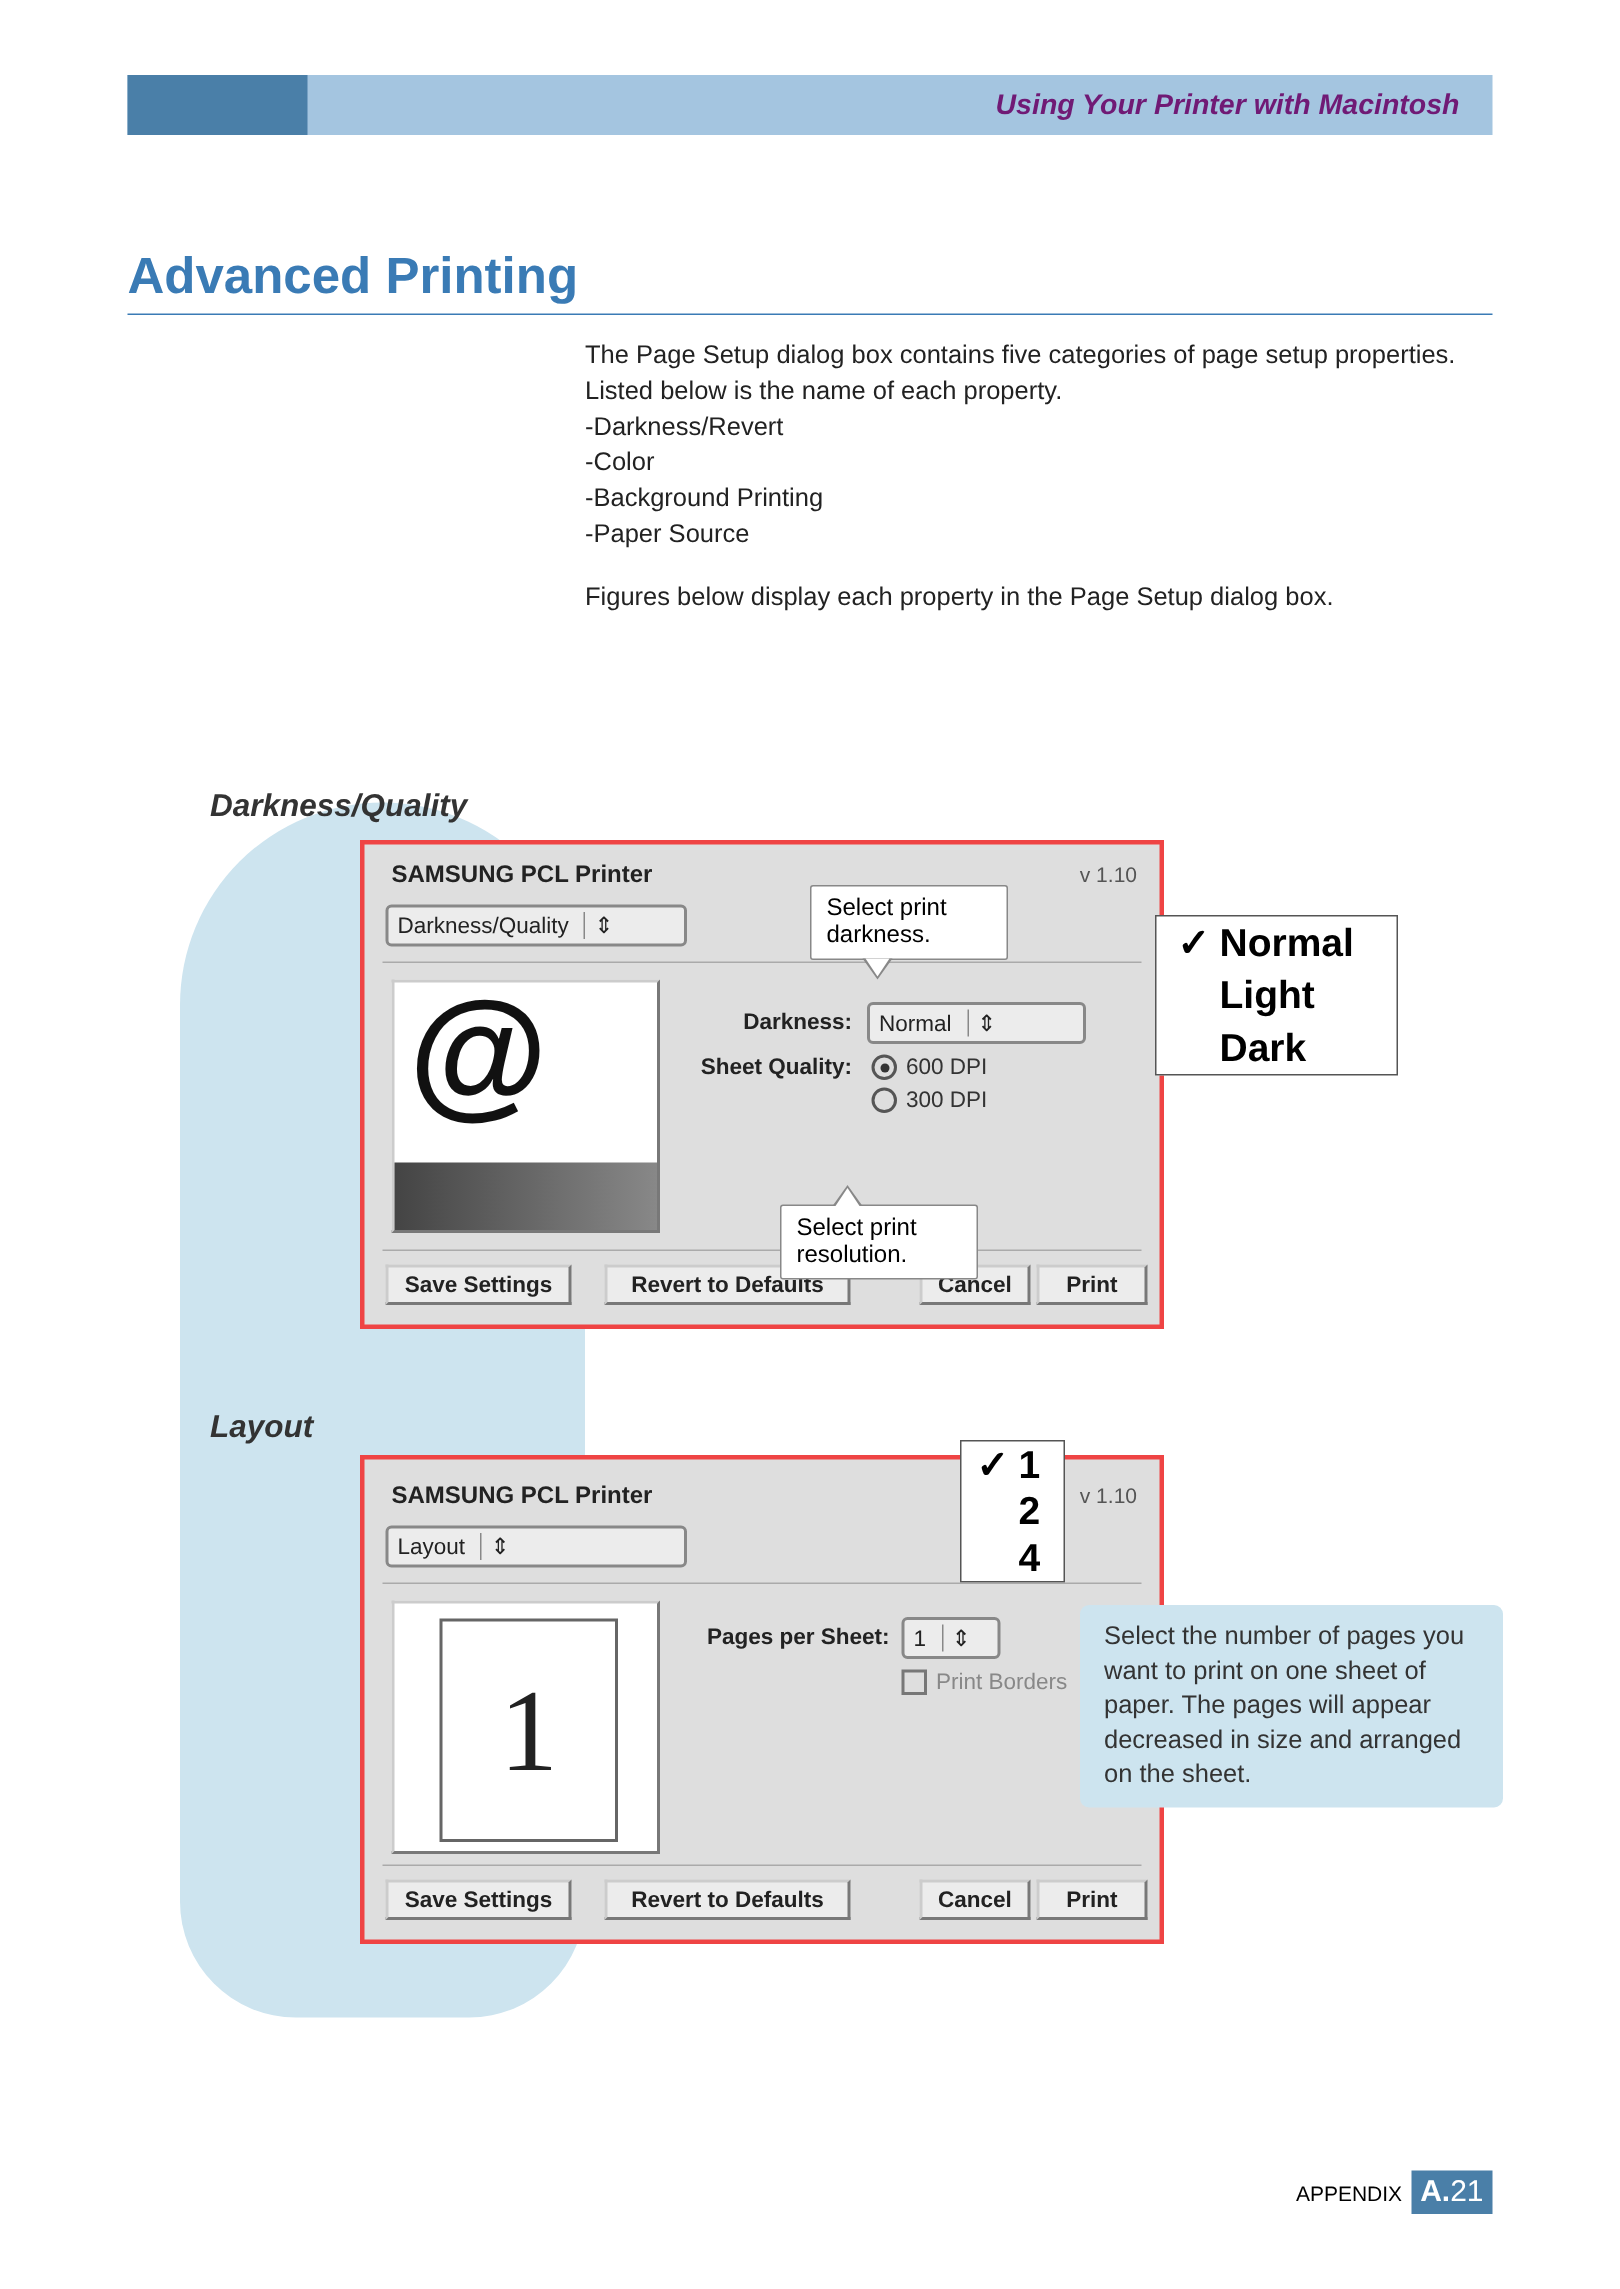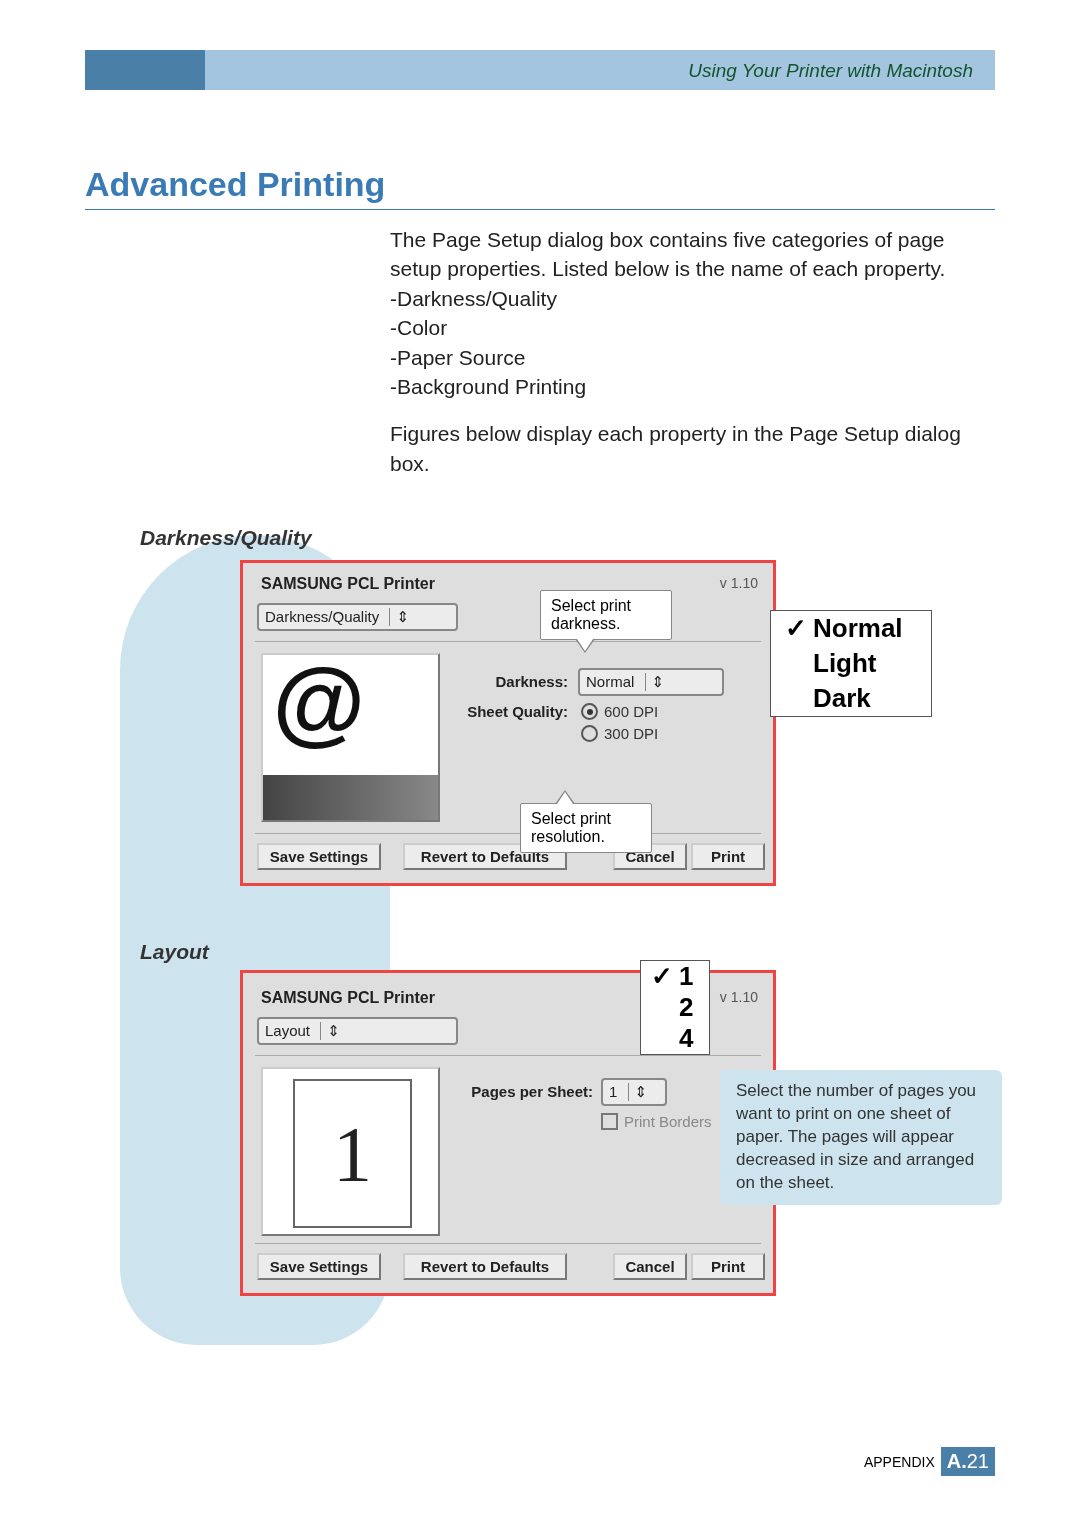--- a/index.html
+++ b/index.html
@@ -25,22 +25,22 @@
 .header-bar .left-block {
   position: absolute;
   left: 0; top: 0; bottom: 0;
   width: 120px;
   background: #4a7fa8;
 }
 .header-text {
   position: absolute;
   right: 22px;
   top: 10px;
-  color: #14532d;
-  font-weight: normal;
+  color: #701a75;
+  font-weight: bold;
   font-style: italic;
   font-size: 19px;
 }
 .page-title {
   position: absolute;
   top: 165px;
   left: 85px;
   right: 85px;
   border-bottom: 1px solid #3a7bb5;
   padding-bottom: 5px;
@@ -48,21 +48,21 @@
 .page-title span {
   color: #3a7bb5;
   font-size: 34px;
   font-weight: bold;
 }
 .body-text {
   position: absolute;
   top: 225px;
   left: 390px;
   right: 85px;
-  font-size: 21px;
+  font-size: 17px;
   color: #222;
   line-height: 1.4;
 }
 .nolist { margin-top:0; }
 .subhead {
   position: absolute;
   font-size: 21px;
   font-weight: bold;
   color: #333;
   font-style: italic;
@@ -231,24 +231,24 @@
     <div class="left-block"></div>
     <div class="header-text">Using Your Printer with Macintosh</div>
   </div>
 
   <div class="page-title">
     <span>Advanced Printing</span>
   </div>
 
   <div class="body-text">
     <div>The Page Setup dialog box contains five categories of page setup properties. Listed below is the name of each property.</div>
-    <div class="nolist">-Darkness/Quality</div>
+    <div class="nolist">-Darkness/Revert</div>
     <div>-Color</div>
+    <div>-Background Printing</div>
     <div>-Paper Source</div>
-    <div>-Background Printing</div>
     <div style="height:18px"></div>
     <div>Figures below display each property in the Page Setup dialog box.</div>
   </div>
 
   <div class="bg-blob" style="top:535px;left:120px;width:270px;height:810px;"></div>
 
   <div class="subhead" style="top:526px;left:140px;">Darkness/Quality</div>
 
   <div class="dialog" style="top:560px;left:240px;width:530px;height:320px;">
     <div class="dlg-title" style="top:12px;left:18px;">SAMSUNG PCL Printer</div>

